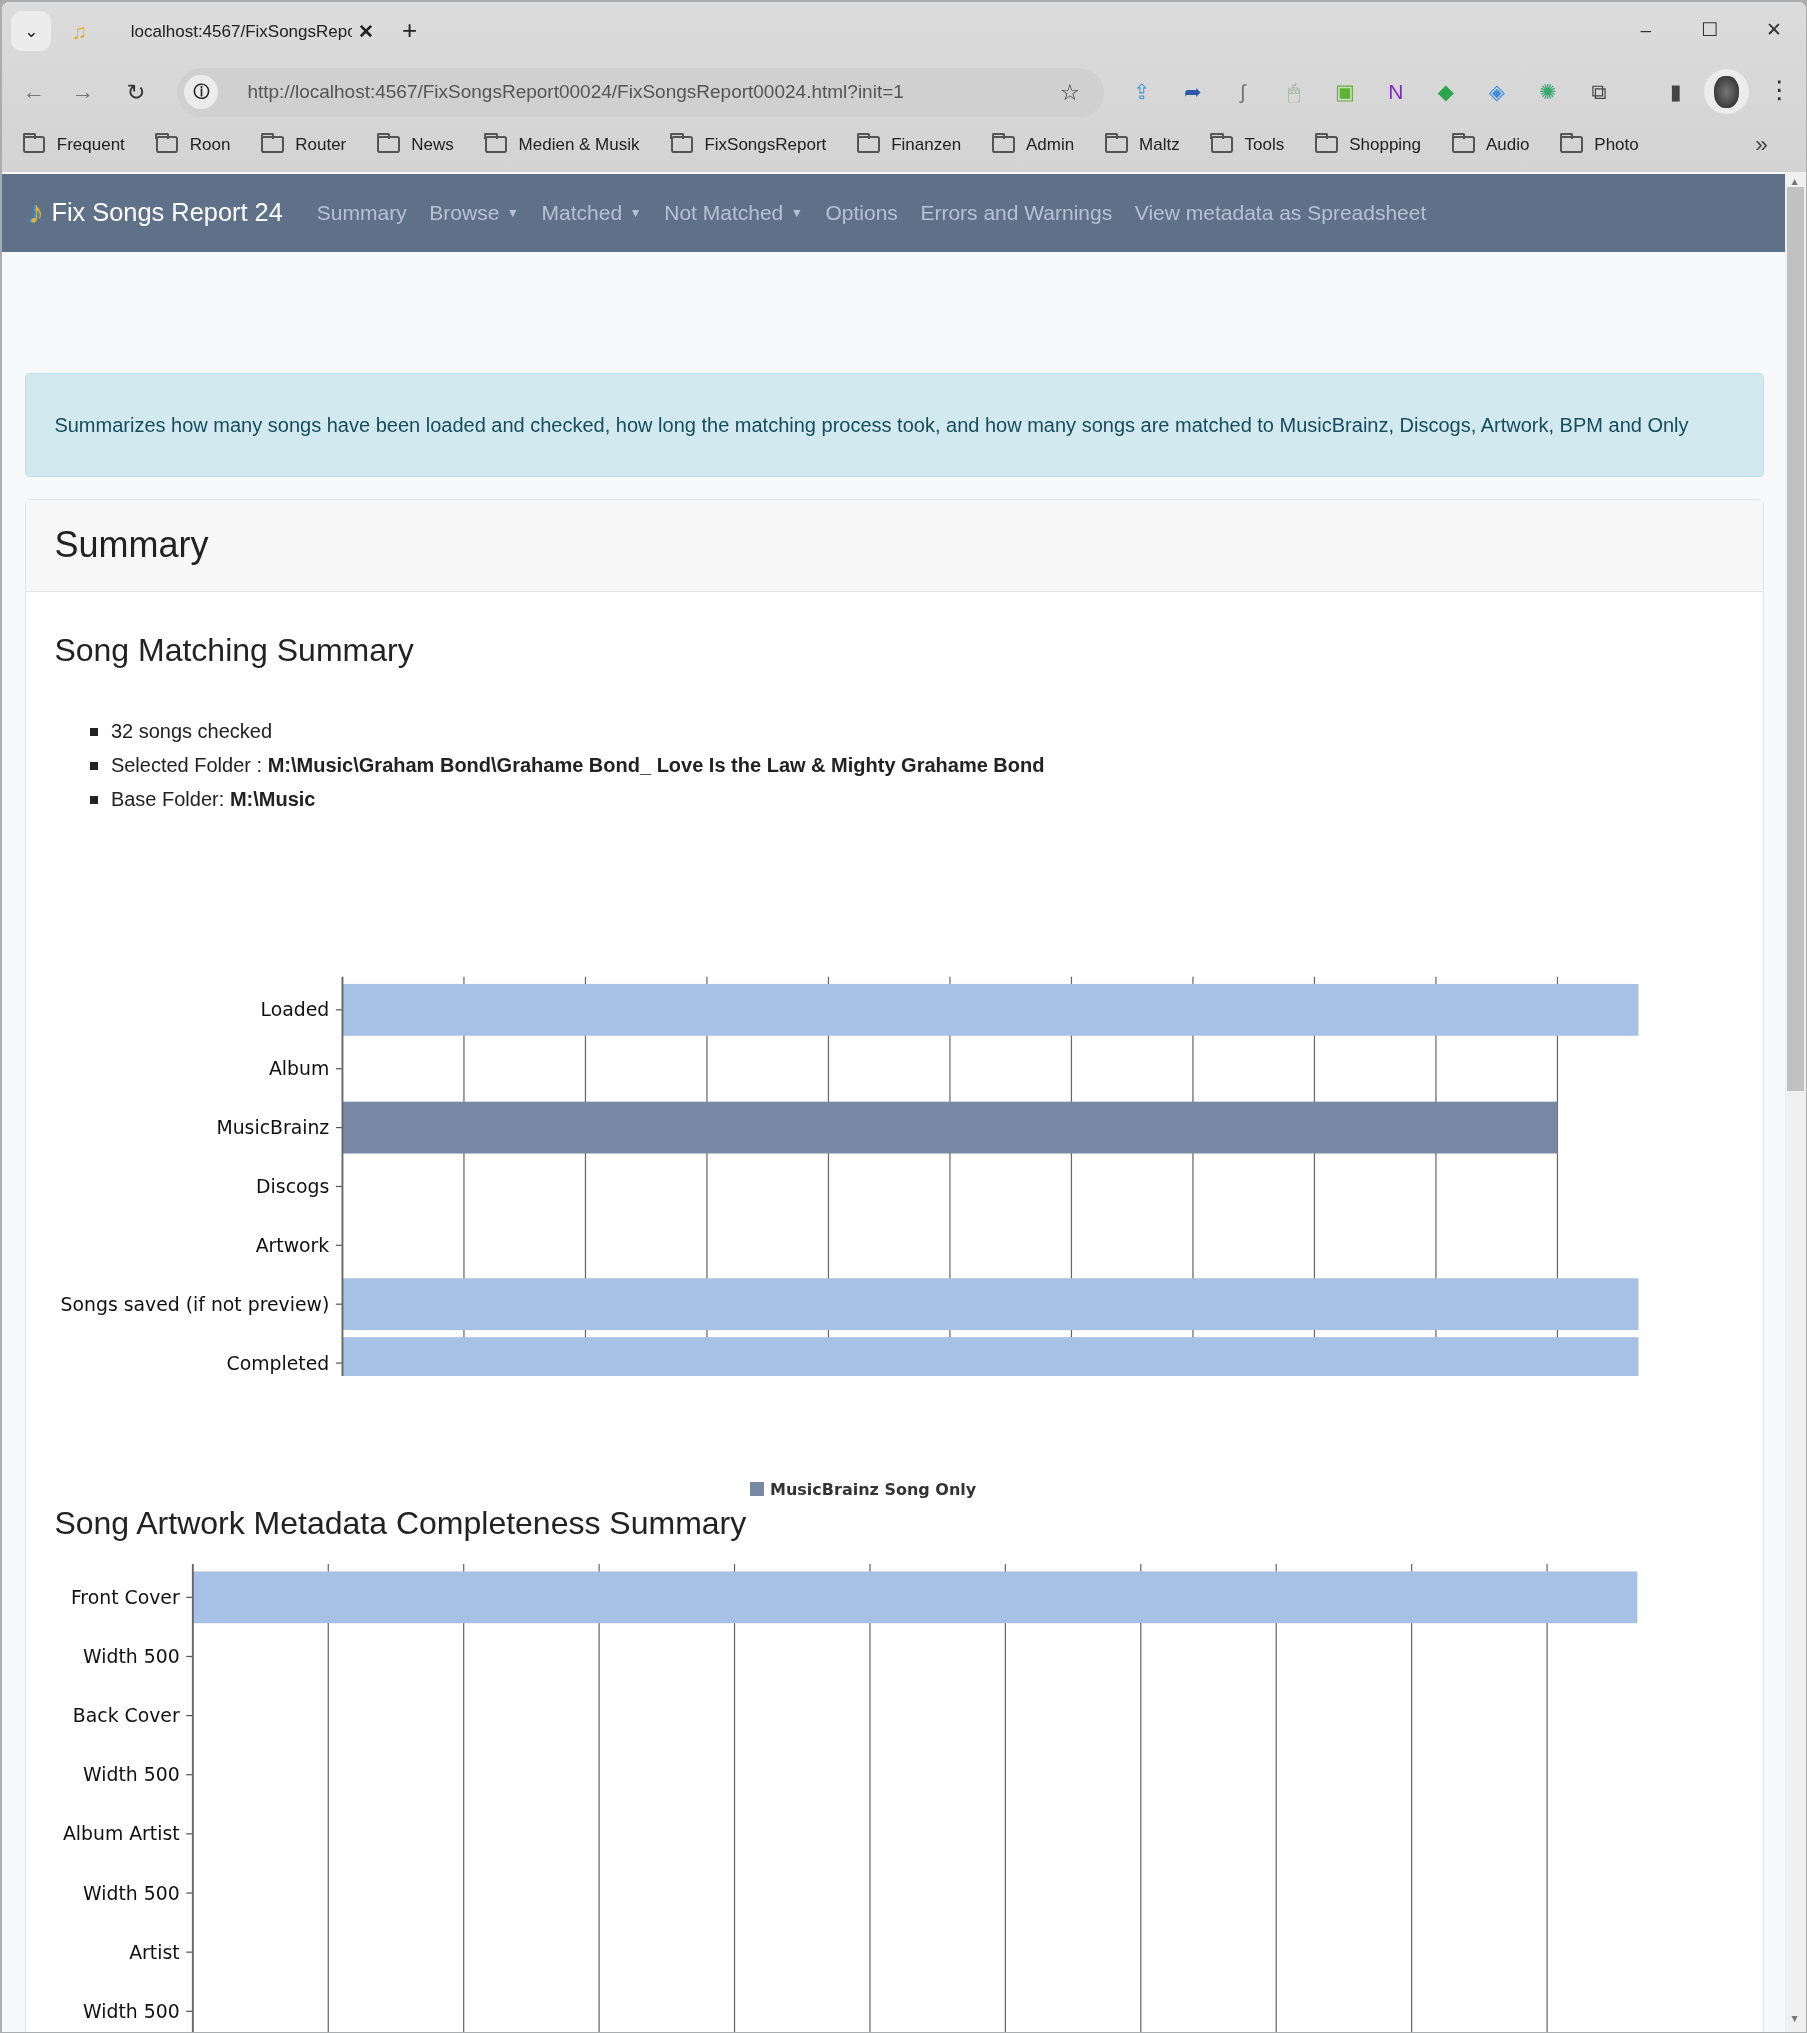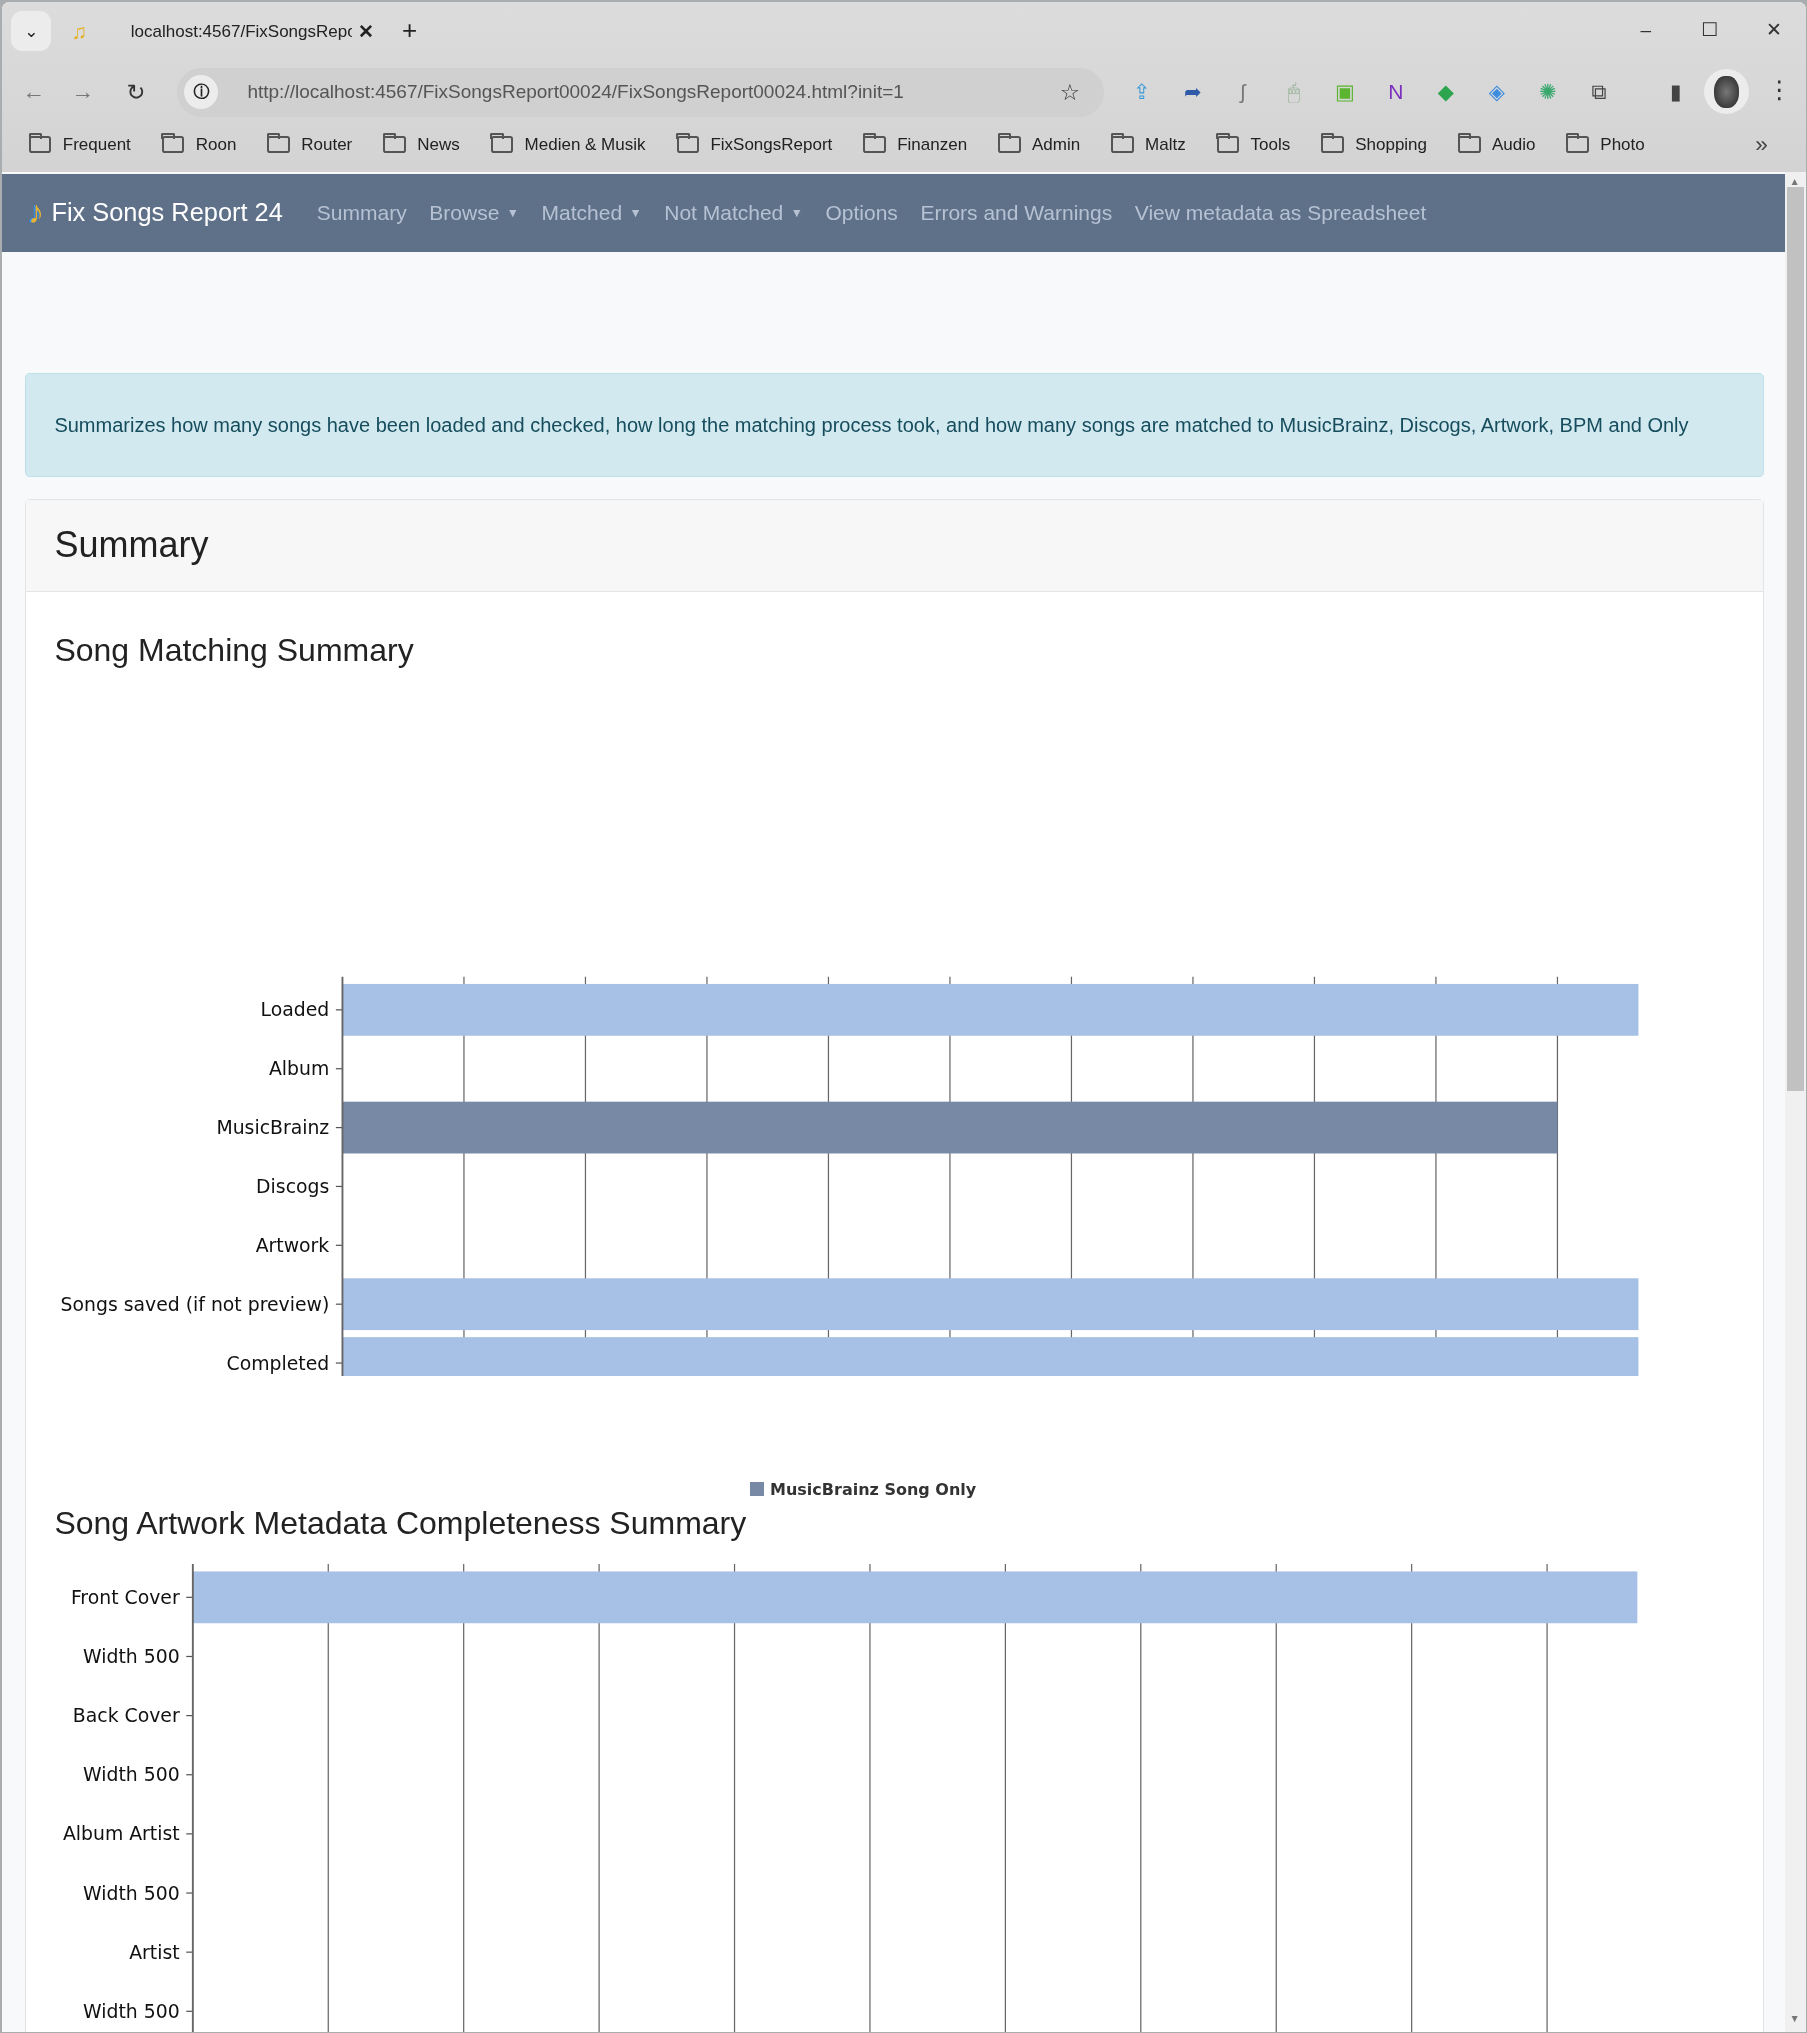--- a/index.html
+++ b/index.html
@@ -19,21 +19,21 @@
   .toolbar { position: absolute; top: 62px; left: 0; right: 0; height: 56px; }
   .nav-btn { position: absolute; top: 11.3px; width: 34px; height: 34px; font-size: 22.6px; color: #777; display:flex; align-items:center; justify-content:center; }
   .omnibox { position: absolute; left: 175px; top: 3.8px; width: 927px; height: 49px; border-radius: 24.5px; background: #d0d0d0; display: flex; align-items: center; }
   .omnibox .info { width: 34px; height: 34px; border-radius: 50%; background: #ececec; margin-left: 7.5px; display: flex; align-items: center; justify-content: center; font-size: 16px; font-weight: bold; color: #222; border: 0; }
   .omnibox .url { margin-left: 29px; font-size: 19px; color: #555; flex: 1; }
   .omnibox .star { width: 38px; font-size: 22.6px; color: #333; text-align: center; margin-right: 15px; }
   .ext { position: absolute; top: 13px; width: 30px; height: 30px; display: flex; align-items: center; justify-content: center; font-size: 21px; }
   .avatar { position: absolute; left: 1702px; top: 5.6px; width: 45px; height: 45px; border-radius: 50%; background: #ececec; display: flex; align-items: center; justify-content: center; }
   .avatar i { width: 24.5px; height: 32px; border-radius: 45%; background: radial-gradient(#777, #222); display:block; }
   .menu-dots { position: absolute; left: 1765px; top: 11.3px; font-size: 24.5px; color: #333; }
-  .bookmarks { position: absolute; top: 124px; left: 0; right: 0; height: 38px; display: flex; align-items: center; padding-left: 27px; }
+  .bookmarks { position: absolute; top: 124px; left: 0; right: 0; height: 38px; display: flex; align-items: center; padding-left: 21px; }
   .bm { display: flex; align-items: center; font-size: 17px; color: #222; margin-right: 31px; }
   .folder { width: 22.6px; height: 17px; border: 2.4px solid #555; border-radius: 2.8px; margin-right: 11.3px; position: relative; }
   .folder:before { content: ""; position: absolute; left: -2.4px; top: -5.6px; width: 9.4px; height: 4.7px; border: 2.4px solid #555; border-bottom: none; border-radius: 1.9px 1.9px 0 0; }
   .bm-more { position: absolute; right: 38px; font-size: 22.6px; color: #444; }
 
   .page { position: absolute; top: 170px; left: 0; width: 1783px; height: 1860px; background: #f8f9fa; overflow: hidden; }
   .scrollbar { position: absolute; top: 170px; right: 0; width: 21px; height: 1860px; background: #f0f0f0; }
   .scrollbar .arrow-up { position: absolute; top: 3.8px; left: 4.7px; font-size: 10.4px; color: #777; }
   .scrollbar .thumb { position: absolute; top: 15px; left: 1.9px; width: 17px; height: 904px; background: #c1c1c1; }
   .scrollbar .arrow-down { position: absolute; bottom: 7.5px; left: 4.7px; font-size: 10.4px; color: #777; }
@@ -200,20 +200,33 @@
 
     <div class="alert alert-info">
       <span>Summarizes how many songs have been loaded and checked, how long the matching process took, and how many songs are matched to MusicBrainz, Discogs, Artwork, BPM and Only</span>
     </div>
 
     <div class="card">
       <div class="card-header">
         <span>Summary</span>
       </div>
       <div class="section-title" style="top:132px">Song Matching Summary</div>
+      <ul class="bullets">
+        <li>
+            <span>32 songs checked</span>
+          </li>
+        <li>
+            <span>Selected Folder :</span>
+            <b>M:\Music\Graham Bond\Grahame Bond_ Love Is the Law &amp; Mighty Grahame Bond</b>
+          </li>
+        <li>
+            <span>Base Folder:</span>
+            <b>M:\Music</b>
+          </li>
+      </ul>
 
       <svg class="chart" id="chart1" style="top:471px" width="1733" height="405" viewBox="0 0 1840 430">
           <line x1="465" x2="465" y1="6" y2="453.5" stroke="#666" stroke-width="1.3"></line>
           <line x1="594" x2="594" y1="6" y2="453.5" stroke="#666" stroke-width="1.3"></line>
           <line x1="723" x2="723" y1="6" y2="453.5" stroke="#666" stroke-width="1.3"></line>
           <line x1="852" x2="852" y1="6" y2="453.5" stroke="#666" stroke-width="1.3"></line>
           <line x1="981" x2="981" y1="6" y2="453.5" stroke="#666" stroke-width="1.3"></line>
           <line x1="1110" x2="1110" y1="6" y2="453.5" stroke="#666" stroke-width="1.3"></line>
           <line x1="1239" x2="1239" y1="6" y2="453.5" stroke="#666" stroke-width="1.3"></line>
           <line x1="1368" x2="1368" y1="6" y2="453.5" stroke="#666" stroke-width="1.3"></line>

